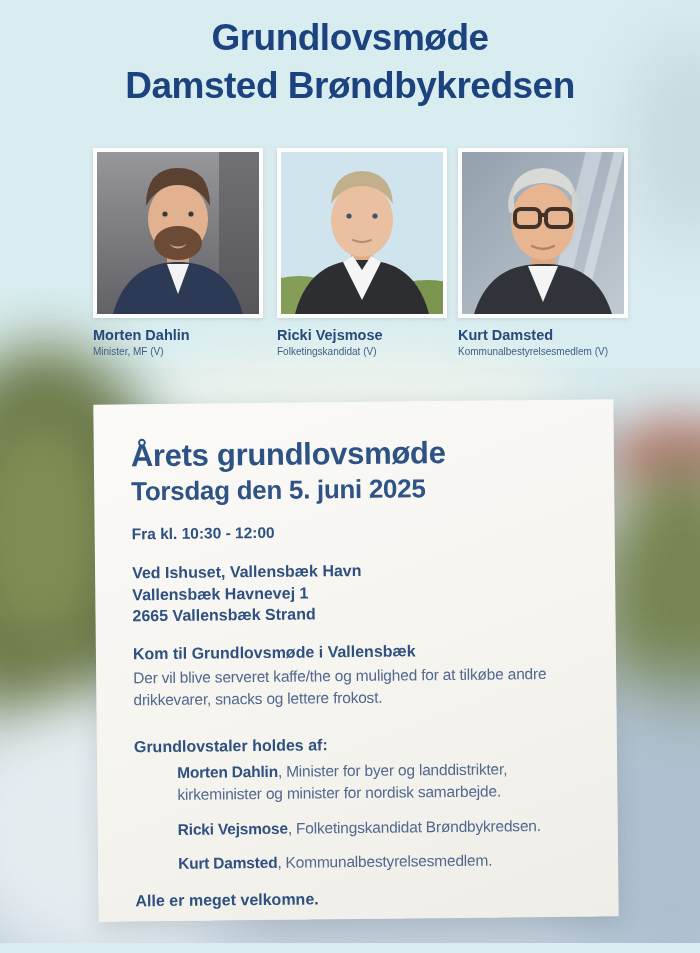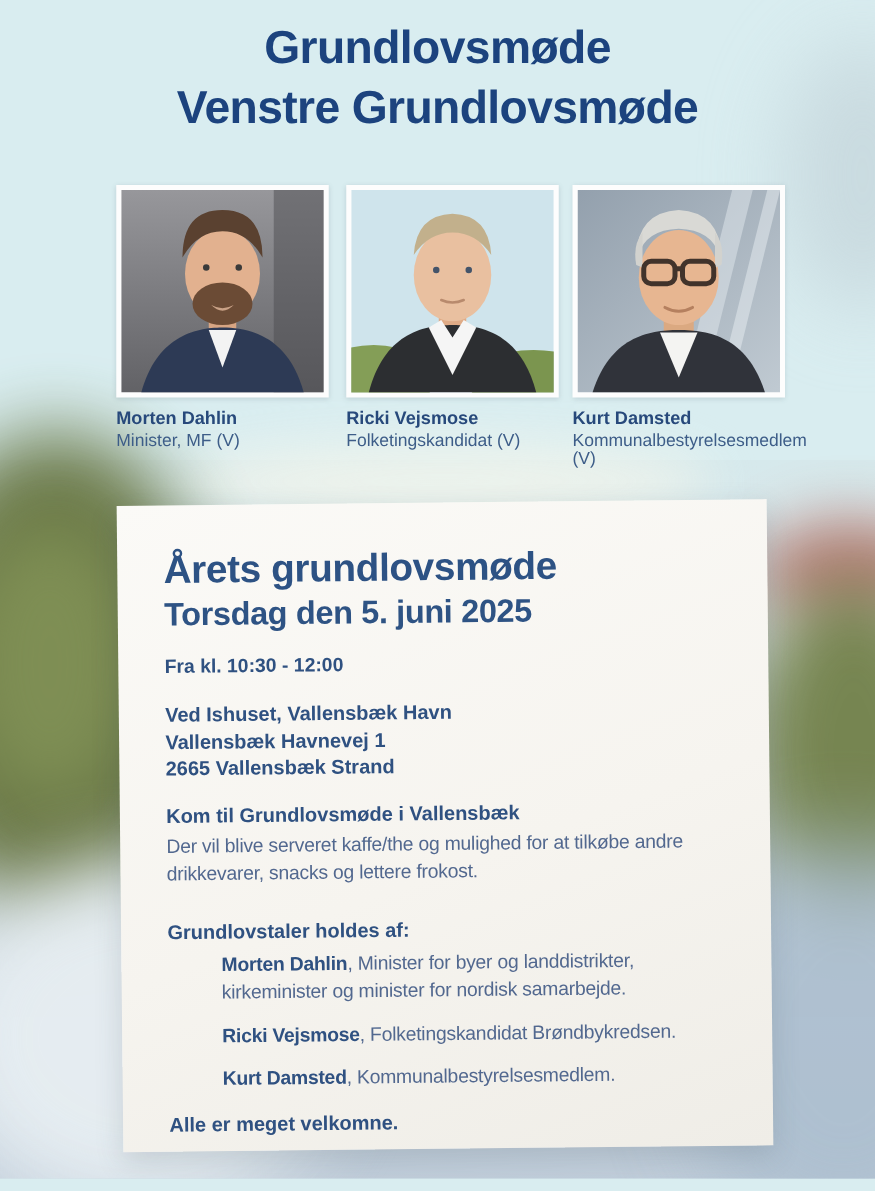--- a/index.html
+++ b/index.html
@@ -29,21 +29,21 @@
     color:#1c437e;font-weight:bold;font-size:37px;line-height:48px;letter-spacing:-0.5px;}
 
   
   .speaker-fig{position:absolute;top:148px;width:170px;margin:0;}
   .fig-1{left:93px;} .fig-2{left:277px;} .fig-3{left:458px;}
   .photo{width:170px;height:170px;background:#fdfdfd;padding:4px;box-sizing:border-box;
     box-shadow:0 1px 4px rgba(70,90,100,.18);}
   .photo svg{display:block;width:162px;height:162px;}
   .sp-caption{margin-top:9px;}
   .sp-name{font-size:14.5px;font-weight:bold;color:#27497b;line-height:17px;}
-  .sp-role{font-size:14px;color:#3d5d88;line-height:14px;margin-top:1px;}
+  .sp-role{font-size:10px;color:#3d5d88;line-height:14px;margin-top:1px;}
 
   
   .card{position:absolute;left:96px;top:402px;width:520px;height:517px;box-sizing:border-box;
     padding:34px 34px 20px 37px;
     background:linear-gradient(160deg,#fbfaf7 0%,#f6f4ef 55%,#efede7 100%);
     transform:rotate(-0.6deg);
     box-shadow:0 8px 22px rgba(60,80,90,.18);
     color:#2f5181;}
   .card h1{margin:0;font-size:31px;line-height:36px;font-weight:bold;color:#2d5284;letter-spacing:-0.3px;}
   .card h2{margin:0 0 16px 0;font-size:26px;line-height:34px;font-weight:bold;color:#2e5384;letter-spacing:-0.3px;}
@@ -69,21 +69,21 @@
     <div class="blob blob-green-left2"></div>
     <div class="blob blob-teal-topright"></div>
     <div class="blob blob-roof-right"></div>
     <div class="blob blob-green-right"></div>
     <div class="blob blob-ice-bottomleft"></div>
     <div class="blob blob-blue-bottomright"></div>
   </div>
 
   <div class="title">
     <div>Grundlovsmøde</div>
-    <div>Venstre Grundlovsmøde</div>
+    <div>Damsted Brøndbykredsen</div>
   </div>
 
   <figure class="speaker-fig fig-1">
     <div class="photo">
       <svg viewBox="0 0 162 162" xmlns="http://www.w3.org/2000/svg">
         <defs>
           <linearGradient id="mbg" x1="0" y1="0" x2="0" y2="1">
             <stop offset="0" stop-color="#97979b"></stop>
               <stop offset="1" stop-color="#626266"></stop>
           </linearGradient>

